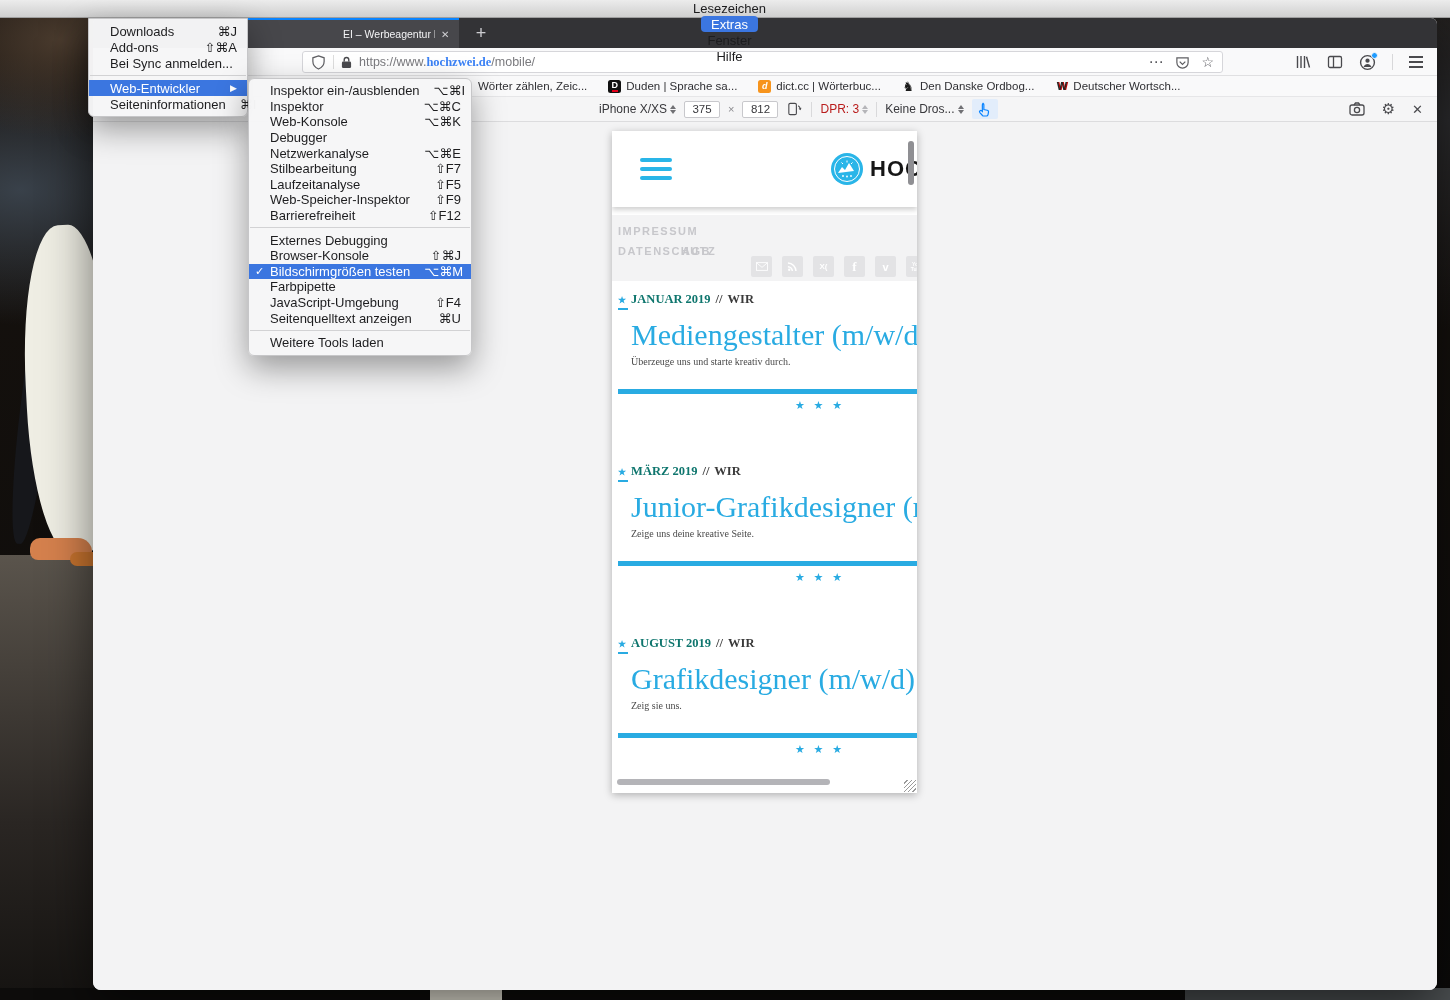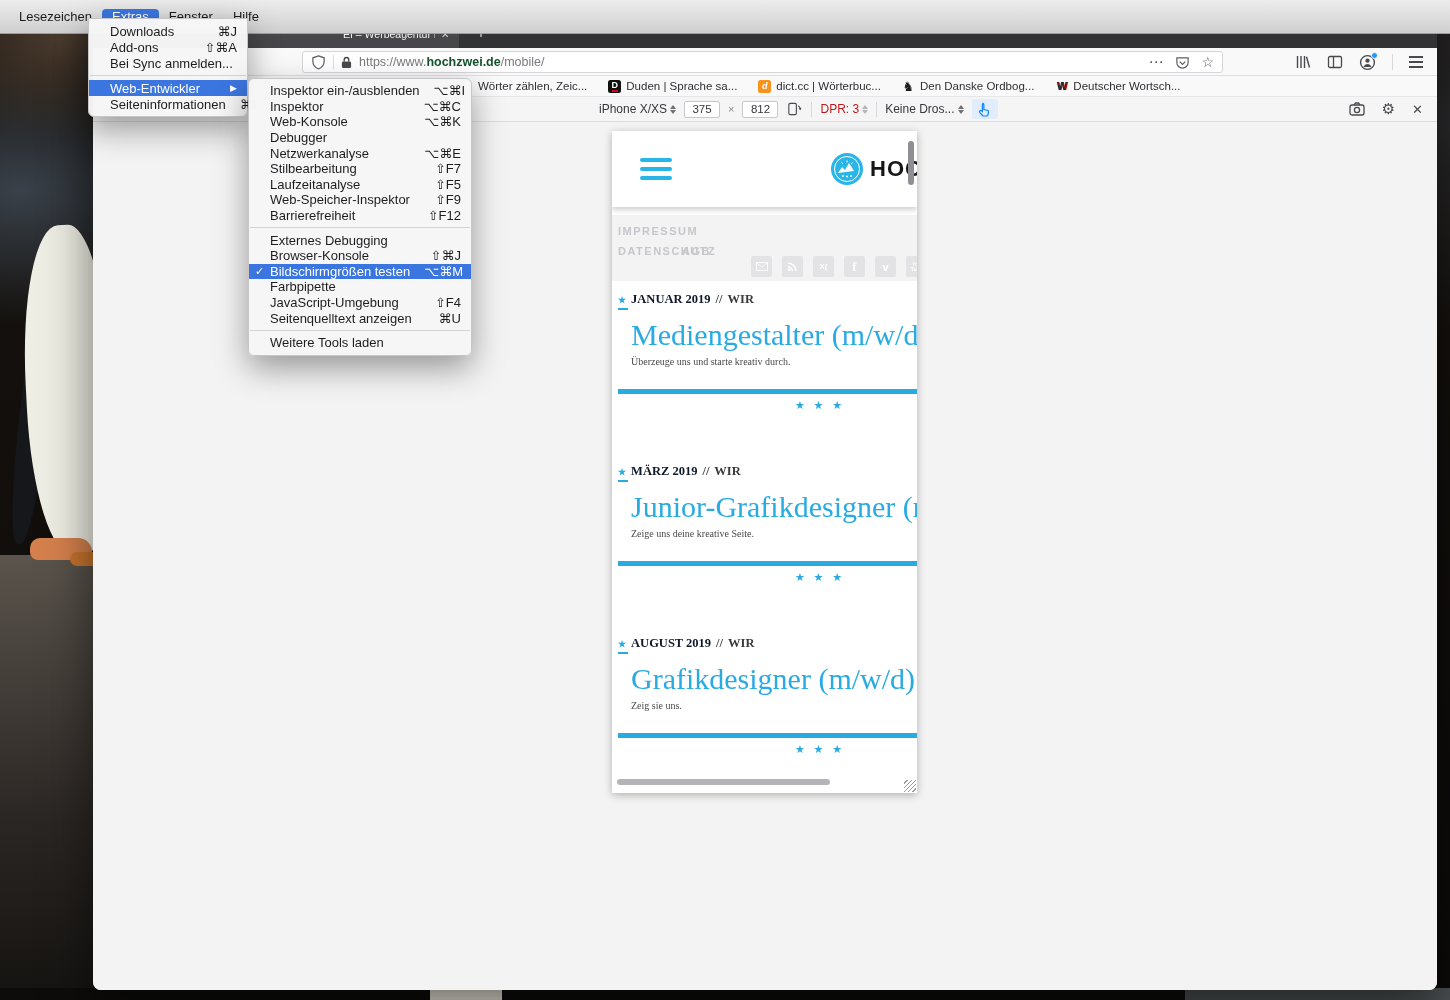--- a/index.html
+++ b/index.html
@@ -19,23 +19,23 @@
     border-radius:48% 40% 40% 45%; transform:rotate(-3deg); }
   .wp-wing { left:22px; top:245px; width:30px; height:300px; background:#16171b;
     border-radius:45%; transform:rotate(7deg); }
   .wp-foot1 { left:30px; top:538px; width:62px; height:22px; background:#d5814d; border-radius:10px 14px 8px 8px; }
   .wp-foot2 { left:70px; top:552px; width:30px; height:14px; background:#c8742f; border-radius:8px; }
   .wp-bottom { left:0; top:988px; width:1450px; height:12px; background:#0d0c0b; }
   .wp-bottom-white { left:430px; top:988px; width:72px; height:12px; background:#e9e6d9; }
   .wp-bottom-gray { left:1185px; top:988px; width:265px; height:12px; background:#4c5052; }
 
   
-  #menubar { left:0; top:0; width:1450px; height:34px;
+  #menubar { left:0; top:0; width:1450px; height:18px;
     background:linear-gradient(#ececec, #cfcfcf); border-bottom:1px solid #9f9f9f;
-    display:flex; align-items:center; padding-left:9px; font-size:13px; color:#1c1c1e; z-index:40; }
+    display:flex; align-items:center; padding-left:9px; font-size:13px; color:#1c1c1e; z-index:40;flex-direction:column; }
   .mb-item { padding:1px 10px; border-radius:4px; height:16px; display:flex; align-items:center; }
   .mb-item.active { background:#3b76e0; color:#fff; }
 
   
   .menu { background:rgba(246,246,247,0.98); border:1px solid #c6c6c8;
     box-shadow:0 12px 32px rgba(0,0,0,0.38); border-radius:0 0 6px 6px;
     padding:4px 0; z-index:50; font-size:13px; color:#1d1d1f; }
   #menu-extras { left:88px; top:18px; width:160px; }
   #menu-webdev { left:248px; top:78px; width:224px; border-radius:6px; }
   .mi { display:flex; align-items:center; height:16px; padding:0 10px 0 21px; position:relative; white-space:nowrap; }
@@ -56,21 +56,21 @@
   #tab-title { width:92px; overflow:hidden; white-space:nowrap; font-size:10.5px; color:#f3f3f5; }
   #tab-close { margin-left:6px; color:#cfcfd3; font-size:10px; }
   #newtab { left:376px; top:3px; width:24px; height:24px; color:#cdcdd1; font-size:18px; font-weight:300;
     display:flex; align-items:center; justify-content:center; }
 
   #navbar { left:0; top:30px; width:1344px; height:28px; background:#f9f9fa; border-bottom:1px solid #e0e0e2; }
   #urlbar { left:209px; top:3px; width:921px; height:22px; background:#fff; border:1px solid #d6d6da;
     border-radius:3px; display:flex; align-items:center; padding:0 8px; }
   .u-divider { width:1px; height:14px; background:#ddd; margin:0 7px; }
   #url-text { font-size:12.5px; color:#7a7a7e; white-space:nowrap; }
-  #url-text b { color:#14532d; font-weight:700; }
+  #url-text b { color:#3b82f6; font-weight:700;font-family:Liberation Serif, serif; }
   #urlbar .right { margin-left:auto; display:flex; align-items:center; gap:11px; }
   .dots { color:#55555a; font-size:15px; letter-spacing:1px; }
   .star-o { color:#55555a; font-size:14px; }
   #nav-right { right:14px; top:0; height:28px; display:flex; align-items:center; gap:16px; }
   .vsep { width:1px; height:16px; background:#d8d8da; }
   .burger { display:flex; flex-direction:column; gap:3px; }
   .burger i { width:14px; height:2px; background:#4a4a4e; }
   .acc-dot { position:absolute; right:-2px; top:-2px; width:7px; height:7px; border-radius:50%;
     background:#1f9bff; border:1px solid #f9f9fa; }
 
@@ -120,21 +120,21 @@
   .soc { width:21px; height:21px; background:#e3e3e5; border-radius:2px; color:#fff;
     display:flex; align-items:center; justify-content:center; font-weight:700; flex:none; }
   .soc.fb { font-family:"Liberation Serif",serif; font-size:13px; }
   .soc.vm { font-size:11px; }
   .soc.yt { flex-direction:column; font-size:5px; line-height:5px; }
 
   .listing { position:absolute; left:6px; width:404px; font-family:"Liberation Serif","DejaVu Serif",serif; }
   .l-date { position:absolute; top:0; left:0; display:flex; align-items:baseline; gap:5px;
     font-size:12.5px; font-weight:700; }
   .l-star { color:#29abe2; font-size:9px; }
-  .l-month { color:#0f172a; }
+  .l-month { color:#0f766e; }
   .l-sep, .l-tag { color:#3a3a3a; }
   .l-dash { position:absolute; top:16px; left:0; width:10px; height:2px; background:#29abe2; }
   .l-title { position:absolute; top:26px; left:13px; font-size:30px; color:#29abe2; white-space:nowrap; }
   .l-sub { position:absolute; top:64px; left:13px; font-size:10px; color:#4a4a4a; }
   .l-rule { position:absolute; top:97px; left:0; width:404px; height:5px; background:#29abe2; }
   .l-stars { position:absolute; top:107px; left:0; width:404px; text-align:center;
     color:#29abe2; font-size:11px; letter-spacing:3px; }
 
   #vp-hscroll { left:5px; top:648px; width:213px; height:6px; background:#b4b4b8; border-radius:3px; z-index:5; }
   #vp-resize { right:1px; bottom:1px; width:12px; height:12px; z-index:5;

